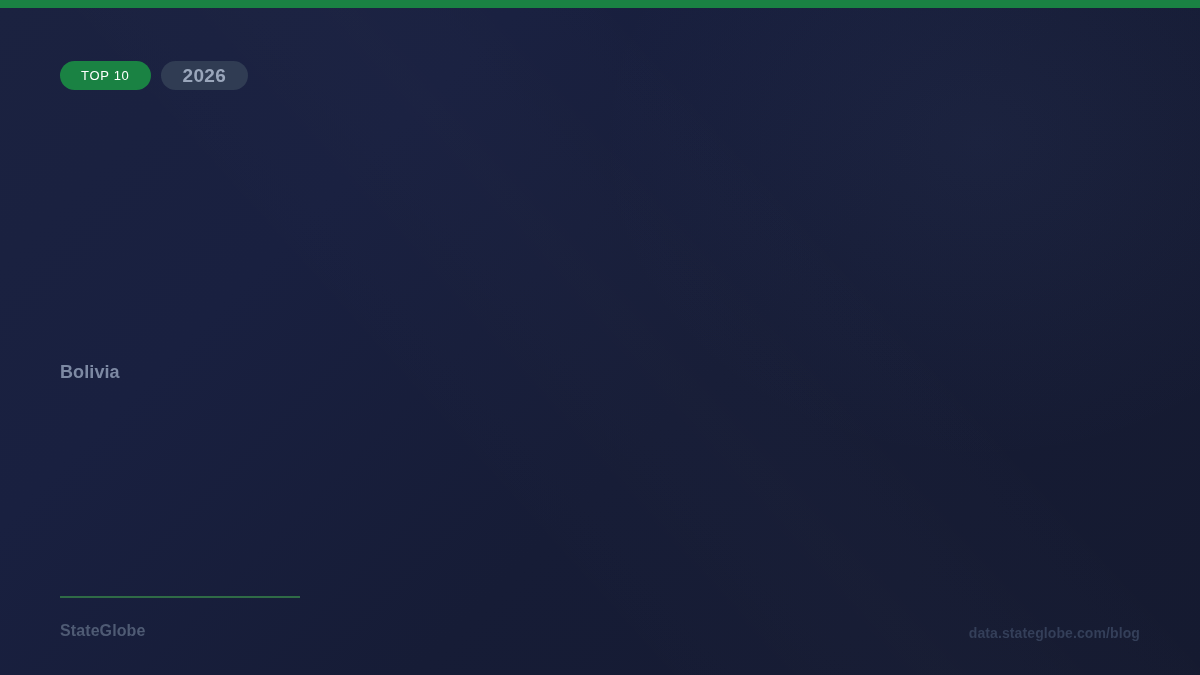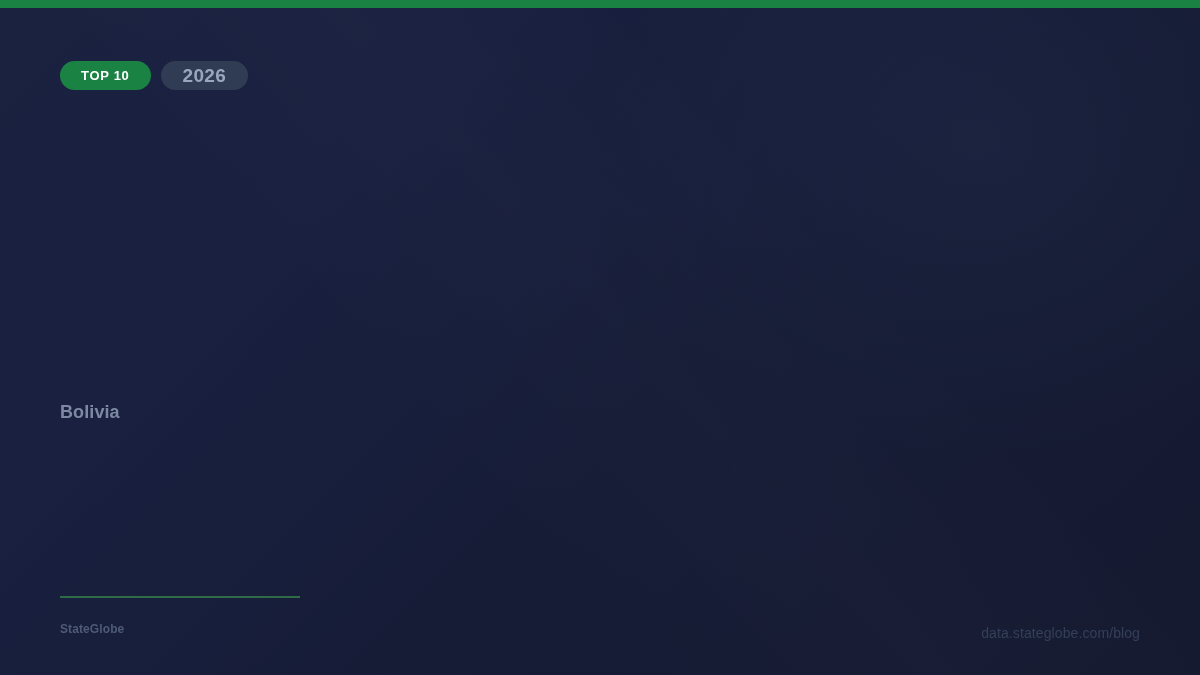--- a/index.html
+++ b/index.html
@@ -81,21 +81,21 @@
     height: 29px;
     border-radius: 999px;
     box-sizing: border-box;
     white-space: nowrap;
   }
   .badge-primary {
     background: #1a8243;
     color: #ffffff;
     padding: 0 21px;
     font-size: 13px;
-    font-weight: bold;
+    font-weight: normal;
     letter-spacing: 0.7px;
   }
   .badge-secondary {
     background: #303c53;
     color: #9aa6bb;
     padding: 0 22px;
     font-size: 19px;
     font-weight: bold;
     letter-spacing: 0.3px;
   }
@@ -108,21 +108,21 @@
     margin: 0;
     color: #ffffff;
     font-size: 44px;
     line-height: 52px;
     font-weight: bold;
     letter-spacing: -0.4px;
   }
 
   .subtitle {
     position: absolute;
-    top: 402px;
+    top: 362px;
     left: 60px;
     margin: 0;
     color: #7d89a3;
     font-size: 18px;
     font-weight: bold;
     letter-spacing: 0.1px;
   }
 
   .footer-rule {
     position: absolute;
@@ -132,33 +132,33 @@
     height: 2px;
     background: #2f6b46;
   }
 
   .footer-brand {
     position: absolute;
     left: 60px;
     top: 622px;
     margin: 0;
     color: #4f5b74;
-    font-size: 12px;
+    font-size: 16px;
     font-weight: bold;
     letter-spacing: 0.1px;
   }
 
   .footer-url {
     position: absolute;
     right: 60px;
     top: 625px;
     margin: 0;
     color: #343f59;
     font-size: 14px;
-    font-weight: normal;
+    font-weight: bold;
     letter-spacing: 0.1px;
   }
 </style>
 </head>
 <body>
 
 <div class="card">
 
   <div class="bg-sheen"></div>
   <div class="bg-glow"></div>

